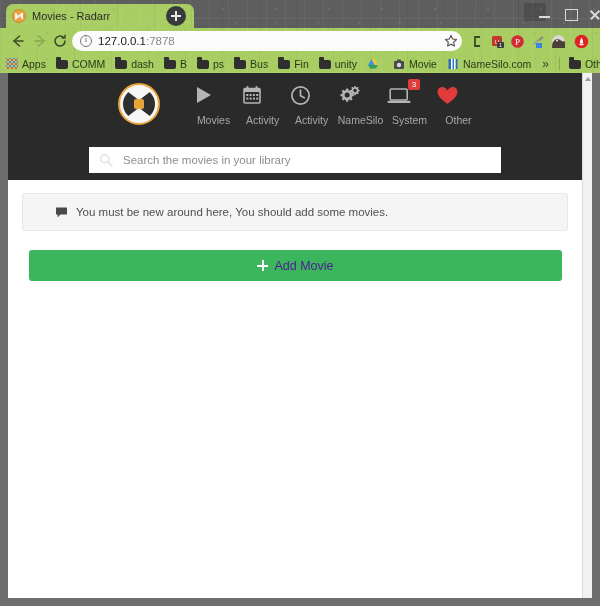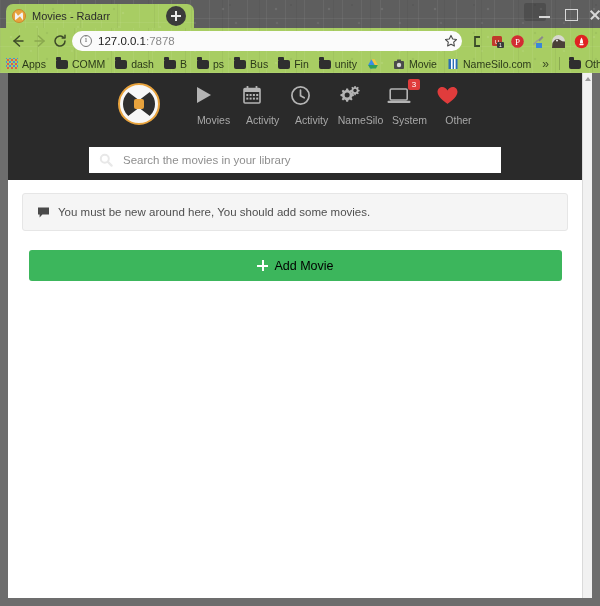--- a/index.html
+++ b/index.html
@@ -278,42 +278,42 @@
     width: 574px; height: 418px;
     background: #ffffff;
   }
   #alert {
     position: absolute; left: 14px; top: 13px;
     width: 546px; height: 38px;
     background: #f5f5f5;
     border: 1px solid #e6e6e6;
     border-radius: 3px;
     display: flex; align-items: center;
-    padding: 0 14px;
+    padding: 0 32px;
   }
   #alert-ico { flex: 0 0 13px; width: 13px; height: 13px; margin-right: 8px; color: #4a4a4a; }
   #alert-text { font-size: 11.5px; color: #4f4f4f; }
 
   #add-movie-btn {
     position: absolute; left: 21px; top: 70px;
     width: 533px; height: 31px;
     background: #3cb65c;
     border: none; border-radius: 3px;
     display: flex; align-items: center; justify-content: center;
     cursor: pointer;
   }
   #add-movie-plus {
     flex: 0 0 11px; width: 11px; height: 11px; position: relative; margin-right: 6px;
   }
   #add-movie-plus::before, #add-movie-plus::after {
     content: ""; position: absolute; background: #fff;
   }
   #add-movie-plus::before { left: 0; top: 4.5px; width: 11px; height: 2.6px; }
   #add-movie-plus::after  { left: 4.2px; top: 0; width: 2.6px; height: 11px; }
-  #add-movie-lbl { font-size: 12.5px; color: #000000; }
+  #add-movie-lbl { font-size: 12.5px; color: #4c1d95; }
 
   
   #scrollbar {
     position: absolute; left: 574px; top: 0;
     width: 10px; height: 525px;
     background: #f1f1f1; border-left: 1px solid #dadada;
   }
   #sb-up {
     position: absolute; left: 0; top: 0; width: 9px; height: 10px;
     cursor: pointer;

